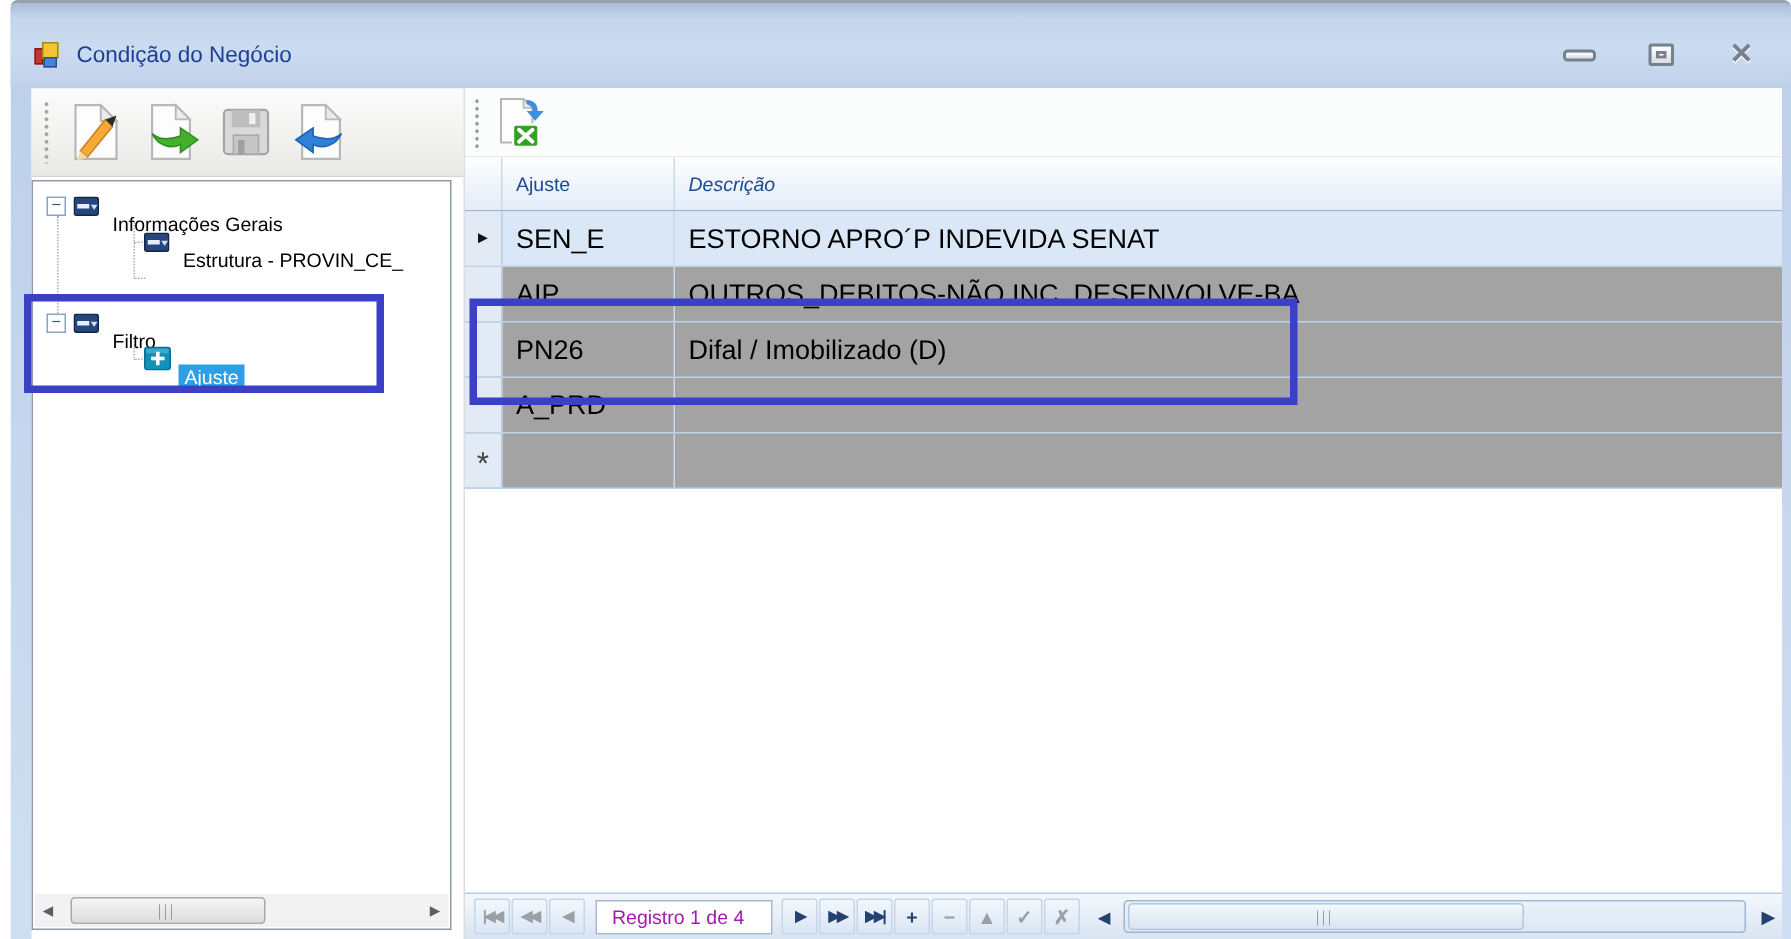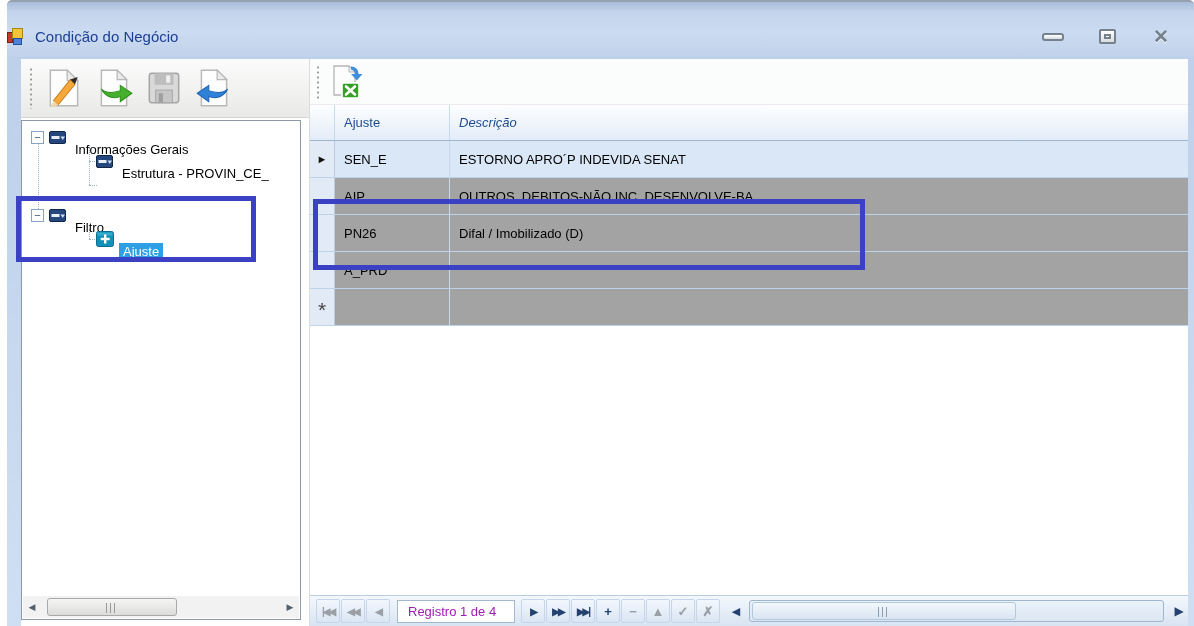--- a/index.html
+++ b/index.html
@@ -4,21 +4,21 @@
 <style>
   * { margin:0; padding:0; box-sizing:border-box; }
   html,body { width:1194px; height:626px; overflow:hidden; background:#ffffff;
               font-family:"Liberation Sans", sans-serif; }
   body { position:relative; }
 
   
   .window { position:absolute; left:7px; top:0; width:1187px; height:626px;
             background:linear-gradient(#bccfe9,#cfdff3);
             border-top:2px solid #95a1ae; border-radius:5px 5px 0 0; }
-  .titlebar { height:55px; display:flex; align-items:center; padding:14px 14px 0 0;
+  .titlebar { height:55px; display:flex; align-items:center; padding:14px 14px 0 16px;
               background:linear-gradient(#a9bcd8 0%,#c3d4ec 18%,#cbdbf1 55%,#c0d2ea 100%);
               border-radius:4px 4px 0 0;justify-content:space-between; }
   .app-icon { width:18px; height:18px; position:relative; margin-right:10px; flex:0 0 auto; }
   .app-icon .sq-red    { position:absolute; left:0; top:4px;  width:6px;  height:11px; background:#c3392e; border:1px solid #7e1f17; }
   .app-icon .sq-yellow { position:absolute; left:5px; top:0;  width:11px; height:11px; background:#f2c437; border:1px solid #a8851a; }
   .app-icon .sq-blue   { position:absolute; left:6px; top:10px; width:9px; height:7px;  background:#4d82d8; border:1px solid #26508f; }
   .title-text { font-size:15px; color:#1c3f94; flex:1 1 auto; white-space:nowrap; overflow:hidden; }
   .win-controls { display:flex; align-items:center; gap:28px; margin-right:6px; }
   .wc { width:26px; height:18px; display:flex; align-items:center; justify-content:center; cursor:default; }
   .wc-min-glyph { width:22px; height:8px; border:2px solid #76818e; border-radius:3px;
@@ -85,21 +85,21 @@
   .hc-sel { width:25px; padding:0; }
   .hc-ajuste { width:115px; }
   .hc-desc { flex:1; border-right:none;font-style:italic; }
 
   .grid-row { display:flex; height:37px; border-bottom:1px solid #bcd3ea; background:#a3a3a3; }
   .grid-row.selected { background:#d9e7f7; }
   .cell-sel { width:25px; background:#e1eaf5; border-right:1px solid #b9cce2;
               display:flex; align-items:center; justify-content:center; flex:0 0 auto; }
   .row-marker { font-size:11px; color:#111; }
   .new-row-star { font-size:21px; color:#444; line-height:0.5; padding-top:6px; }
-  .cell { font-size:13px; color:#000; display:flex; align-items:center; padding-left:9px;
+  .cell { font-size:18px; color:#000; display:flex; align-items:center; padding-left:9px;
           white-space:nowrap; overflow:hidden; cursor:default; }
   .cell-ajuste { width:115px; border-right:1px solid #c9d9ec; flex:0 0 auto; }
   .cell-desc { flex:1; }
 
   
   .navigator { position:absolute; left:0; right:0; bottom:0; height:31px;
                background:linear-gradient(#f3f8fd,#d8e4f2);
                border-top:1px solid #b9cde3; display:flex; align-items:center; padding-left:6px; }
   .nav-btn { min-width:24px; height:24px; margin-right:1px; display:flex; align-items:center;
              justify-content:center; font-size:10px; font-weight:bold; letter-spacing:-2px;

